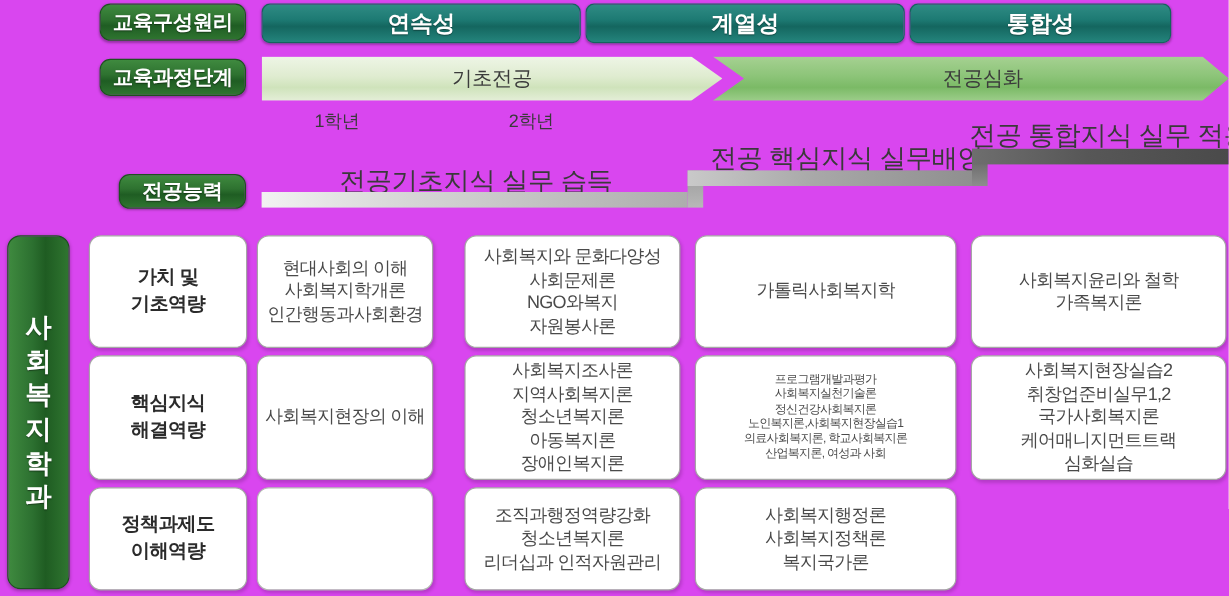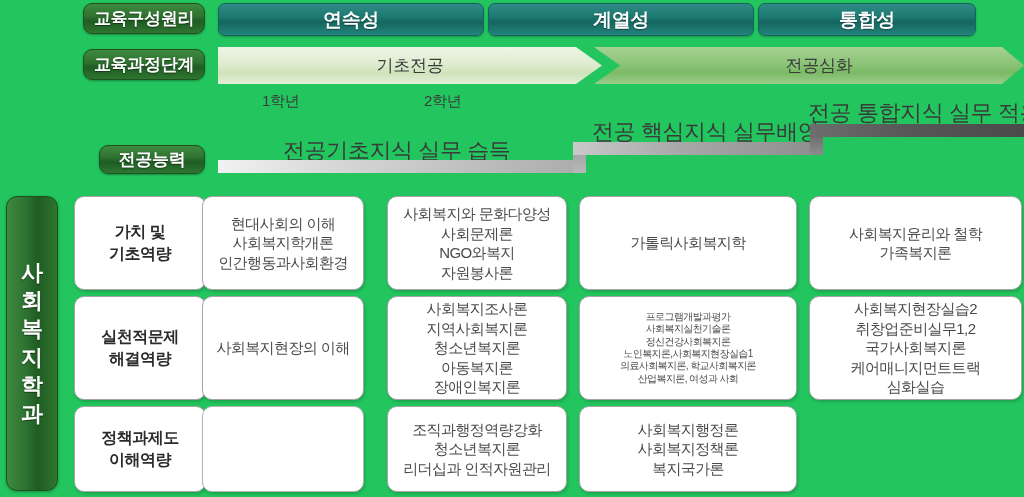--- a/index.html
+++ b/index.html
@@ -9,21 +9,21 @@
     background: #ffffff;
   }
   body {
     font-family: "Liberation Sans", "DejaVu Sans", sans-serif;
     color: #333;
   }
   #canvas {
     position: relative;
     width: 1024px;
     height: 497px;
-    background: #22c55e;
+    background: #d946ef;
     overflow: hidden;
   }
 
   
   .pill {
     position: absolute;
     border-radius: 9px;
     background: linear-gradient(to bottom, #3f8a3f 0%, #2e7230 42%, #1f5d23 60%, #2f7530 100%);
     border: 1px solid #1d5220;
     box-shadow: 0 1px 2px rgba(0,0,0,0.30);
@@ -213,21 +213,21 @@
     letter-spacing: -0.6px;
     line-height: 1.30;
     padding: 3px 4px;
   }
   .cell .line { display: block; white-space: nowrap; }
   .cell.dense .line { font-size: 10px; line-height: 1.24; }
   .cell.empty { border-color: #b5b5b5; }
 
   
   .col-0 { left: 0px;   width: 132px; text-align: center; }
-  .col-1 { left: 128px; width: 162px; justify-content: center; }
+  .col-1 { left: 140px; width: 147px; justify-content: center; }
   .col-2 { left: 313px; width: 180px; }
   .col-3 { left: 505px; width: 218px; }
   .col-4 { left: 735px; width: 213px; }
 </style>
 </head>
 <body>
 
 <div id="canvas">
 
   <div class="pill" style="left:83px; top:3px; width:122px; height:31px; font-size:17px;">교육구성원리</div>
@@ -293,21 +293,21 @@
         <span class="line">가톨릭사회복지학</span>
       </div>
       <div class="cell courses col-4">
         <span class="line">사회복지윤리와 철학</span>
         <span class="line">가족복지론</span>
       </div>
     </div>
 
     <div class="grid-row" style="top:100px; height:104px;">
       <div class="cell comp col-0">
-        <span class="line">실천적문제</span>
+        <span class="line">핵심지식</span>
         <span class="line">해결역량</span>
       </div>
       <div class="cell courses col-1">
         <span class="line">사회복지현장의 이해</span>
       </div>
       <div class="cell courses col-2">
         <span class="line">사회복지조사론</span>
         <span class="line">지역사회복지론</span>
         <span class="line">청소년복지론</span>
         <span class="line">아동복지론</span>

